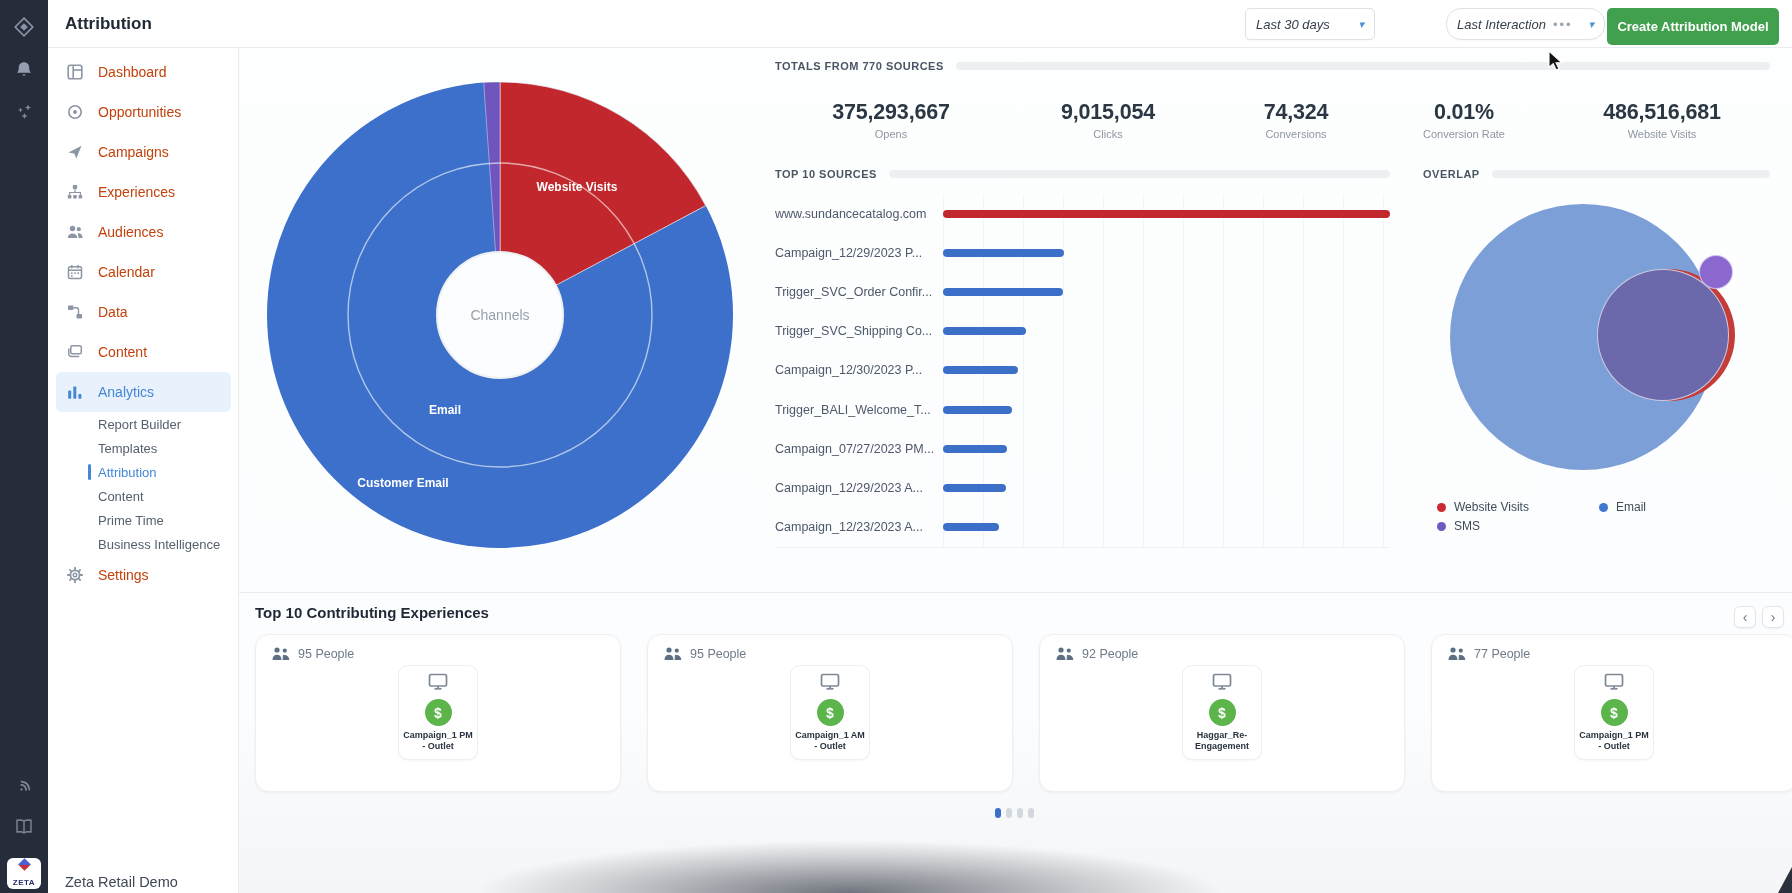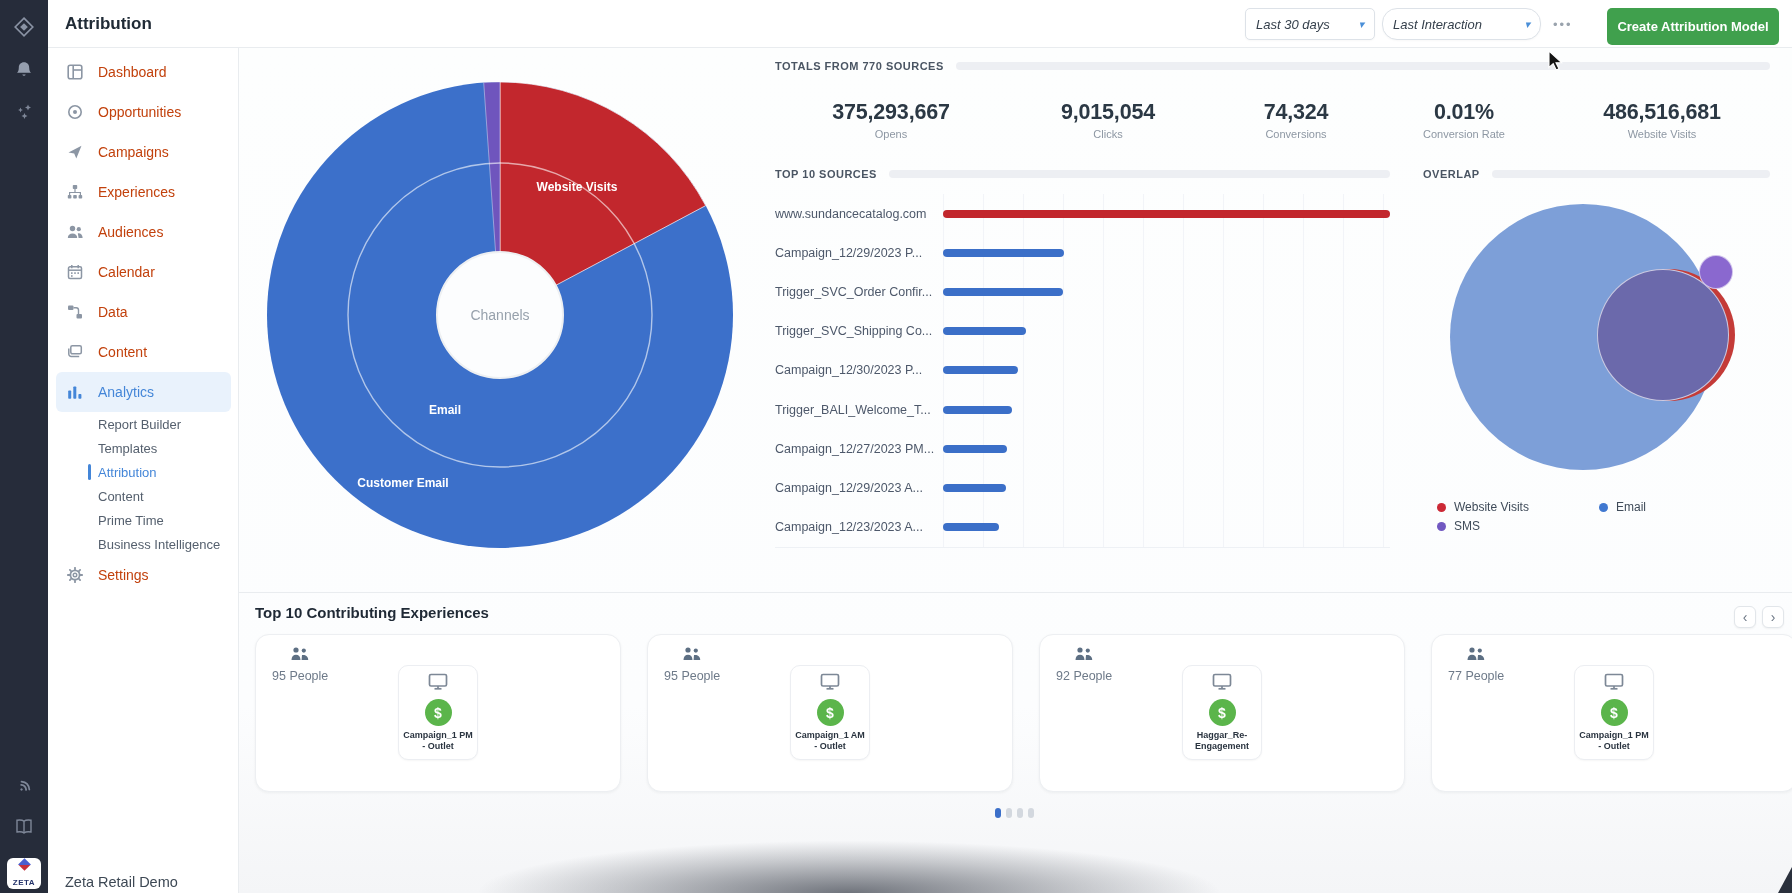--- a/index.html
+++ b/index.html
@@ -15,21 +15,21 @@
   .zeta-diamond { width:9px; height:9px; transform:rotate(45deg); background:linear-gradient(135deg,#4a5fd0 50%,#c6313c 50%); }
   .zeta-word { font-size:8px; font-weight:bold; color:#25346b; letter-spacing:.5px; line-height:9px; }
 
   
   .topbar { position:absolute; left:48px; top:0; width:1744px; height:48px; background:#fff; border-bottom:1px solid #e9ecef; z-index:5; }
   .page-title { position:absolute; left:17px; top:0; line-height:48px; font-size:17px; font-weight:bold; color:#202b36; }
   .dd { position:absolute; top:8px; height:32px; background:#fff; border:1px solid #dde2e8; border-radius:5px;
         display:flex; align-items:center; justify-content:space-between; padding:0 10px; font-size:13px; color:#343f4b; box-shadow:0 1px 2px rgba(20,30,40,.03);font-style:italic; }
   .dd .chev { color:#4a8fd8; font-size:11px; margin-left:10px; }
   .dd1 { left:1197px; width:130px; }
-  .dd2 { left:1334px; width:159px;border-radius:15px; }
+  .dd2 { left:1398px; width:159px;border-radius:15px; }
   .more-dots { position:absolute; left:1505px; top:8px; height:32px; display:flex; align-items:center; color:#9aa3ad; font-size:13px; letter-spacing:2px; }
   .create-btn { position:absolute; left:1559px; top:8px; width:172px; height:37px; background:#40a04d; color:#fff; border:none;
         border-radius:5px; font-size:13px; font-weight:bold; font-family:"Liberation Sans",sans-serif; display:flex; align-items:center; justify-content:center; }
 
   
   .sidebar { position:absolute; left:48px; top:48px; width:191px; height:845px; background:#fff; border-right:1px solid #e9ecef; z-index:4; }
   .nav-item { position:absolute; left:8px; width:175px; height:40px; border-radius:6px; display:flex; align-items:center;
         padding-left:10px; color:#c2410c; font-size:14px; cursor:default; }
   .nav-item .nicon { width:18px; height:18px; display:flex; align-items:center; justify-content:center; color:#8c96a4; flex:0 0 18px; }
   .nav-item .nlabel { margin-left:14px; white-space:nowrap; }
@@ -83,21 +83,21 @@
 
   .divider { position:absolute; left:0; right:0; top:544px; border-top:1px solid #e9ecef; }
 
   .exp-heading { position:absolute; left:16px; top:556px; font-size:15px; font-weight:bold; color:#1f2935; }
   .pager-btn { position:absolute; top:558px; width:22px; height:22px; background:#fff; border:1px solid #e2e6ea; border-radius:6px;
       color:#6b7684; font-size:14px; display:flex; align-items:center; justify-content:center; box-shadow:0 1px 2px rgba(0,0,0,.05); line-height:1; }
   .pager-prev { left:1495px; } .pager-next { left:1523px; }
 
   .exp-card { position:absolute; top:586px; width:366px; height:158px; background:#fff; border:1px solid #edeff2; border-radius:14px;
       box-shadow:0 1px 3px rgba(20,30,40,.05); }
-  .people-row { position:absolute; left:16px; top:12px; display:flex; align-items:center; gap:8px; color:#6e7a89; font-size:12.5px;flex-direction:column; }
+  .people-row { position:absolute; left:16px; top:12px; display:flex; align-items:center; gap:8px; color:#6e7a89; font-size:12.5px; }
   .exp-tile { position:absolute; left:50%; transform:translateX(-50%); top:30px; width:80px; background:#fff; border:1px solid #eceef2;
       border-radius:10px; padding:7px 3px 7px; text-align:center; box-shadow:0 1px 2px rgba(0,0,0,.04); }
   .dollar-circle { width:27px; height:27px; border-radius:50%; background:#5bb54b; color:#fff; font-size:14px; font-weight:bold;
       display:flex; align-items:center; justify-content:center; margin:5px auto 4px; }
   .exp-name { font-size:9px; font-weight:bold; color:#2a3440; line-height:1.2; word-break:break-word; }
 
   .dots-row { position:absolute; left:756px; top:760px; display:flex; gap:5px; }
   .pdot { width:6px; height:10px; border-radius:3px; background:#d3d8df; }
   .pdot.active { background:#3b6fc9; }
 
@@ -374,21 +374,21 @@
             <span class="src-bar" style="width: 16.8%; background: rgb(59, 111, 200);"></span>
           </span>
         </div>
       <div class="src-row">
           <span class="src-label">Trigger_BALI_Welcome_T...</span>
           <span class="src-barzone">
             <span class="src-bar" style="width: 15.4%; background: rgb(59, 111, 200);"></span>
           </span>
         </div>
       <div class="src-row">
-          <span class="src-label">Campaign_12/27/2023 PM...</span>
+          <span class="src-label">Campaign_07/27/2023 PM...</span>
           <span class="src-barzone">
             <span class="src-bar" style="width: 14.3%; background: rgb(59, 111, 200);"></span>
           </span>
         </div>
       <div class="src-row">
           <span class="src-label">Campaign_12/29/2023 A...</span>
           <span class="src-barzone">
             <span class="src-bar" style="width: 14.1%; background: rgb(59, 111, 200);"></span>
           </span>
         </div>

